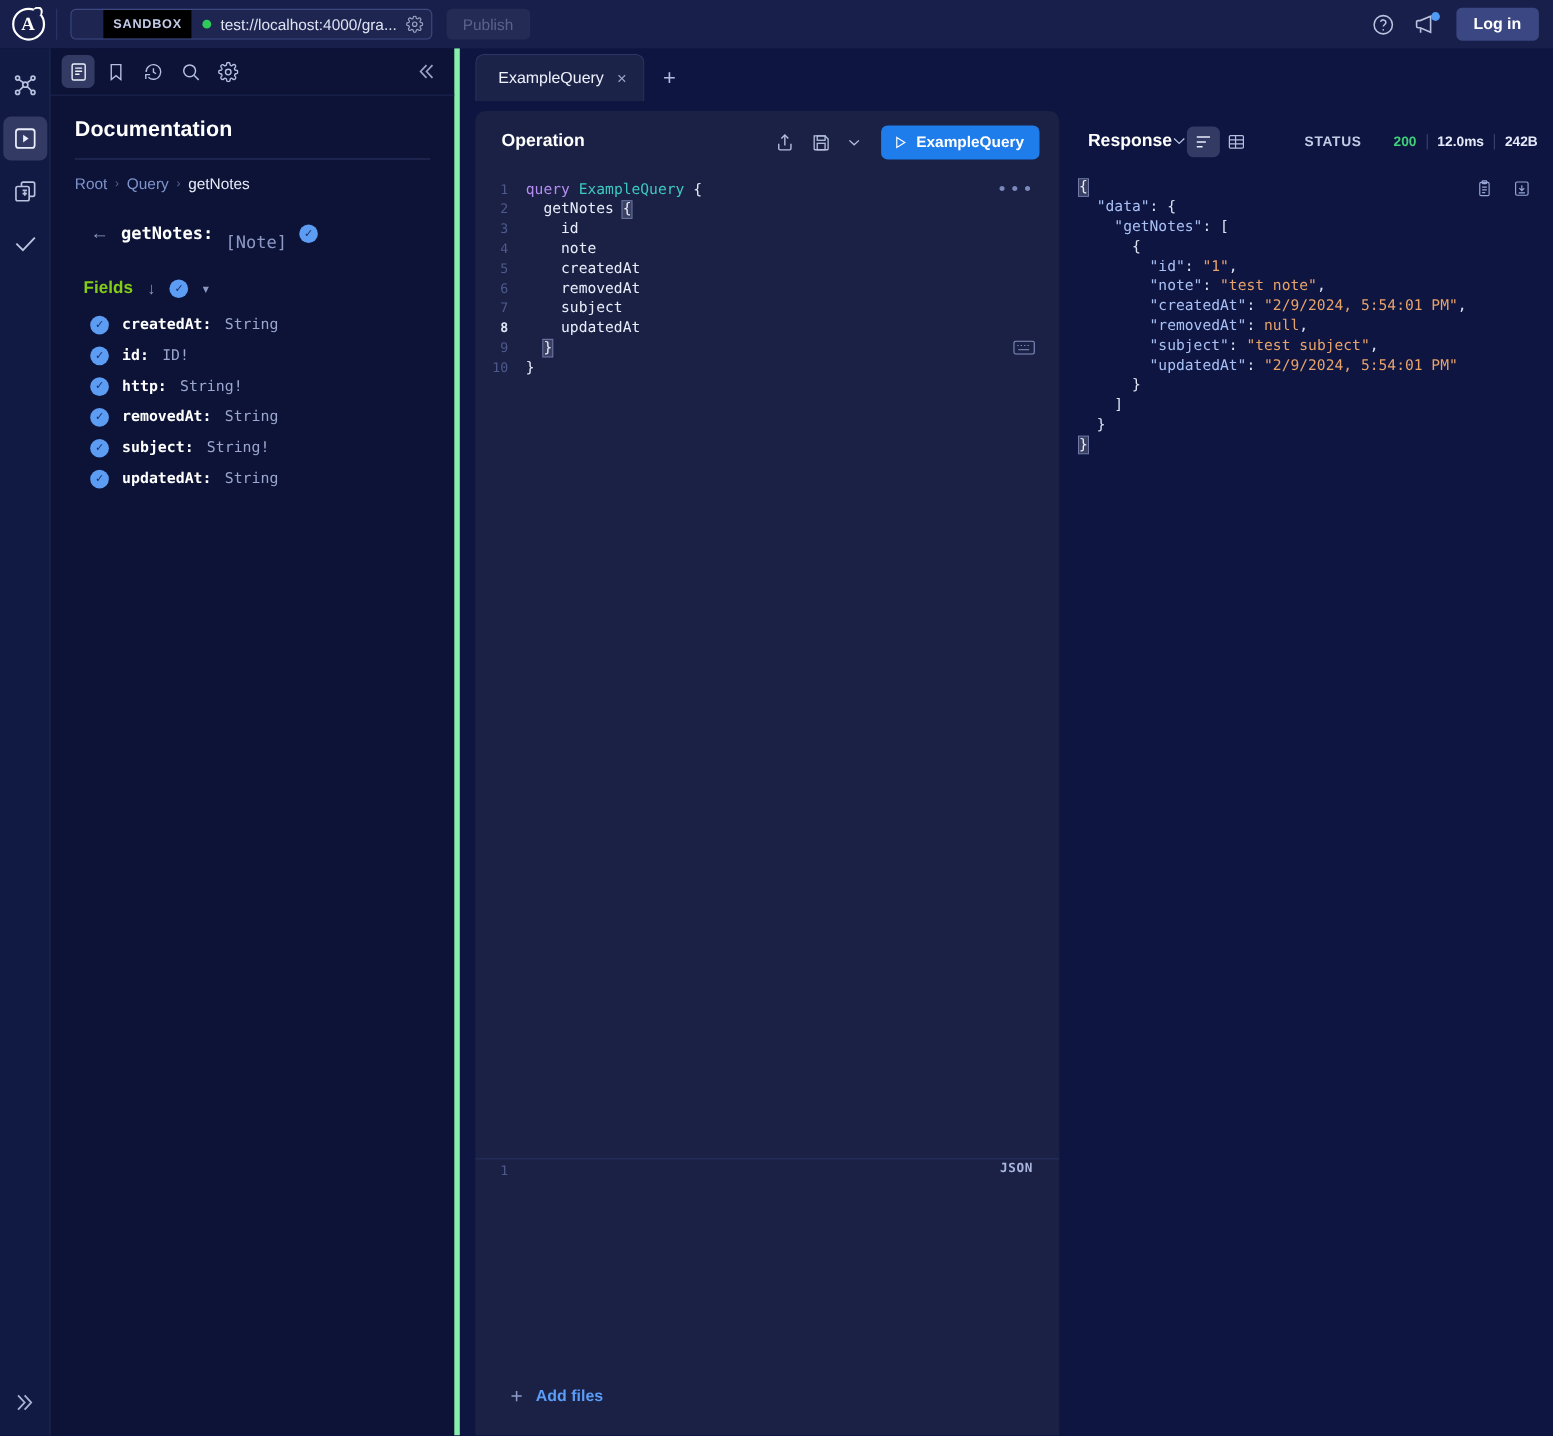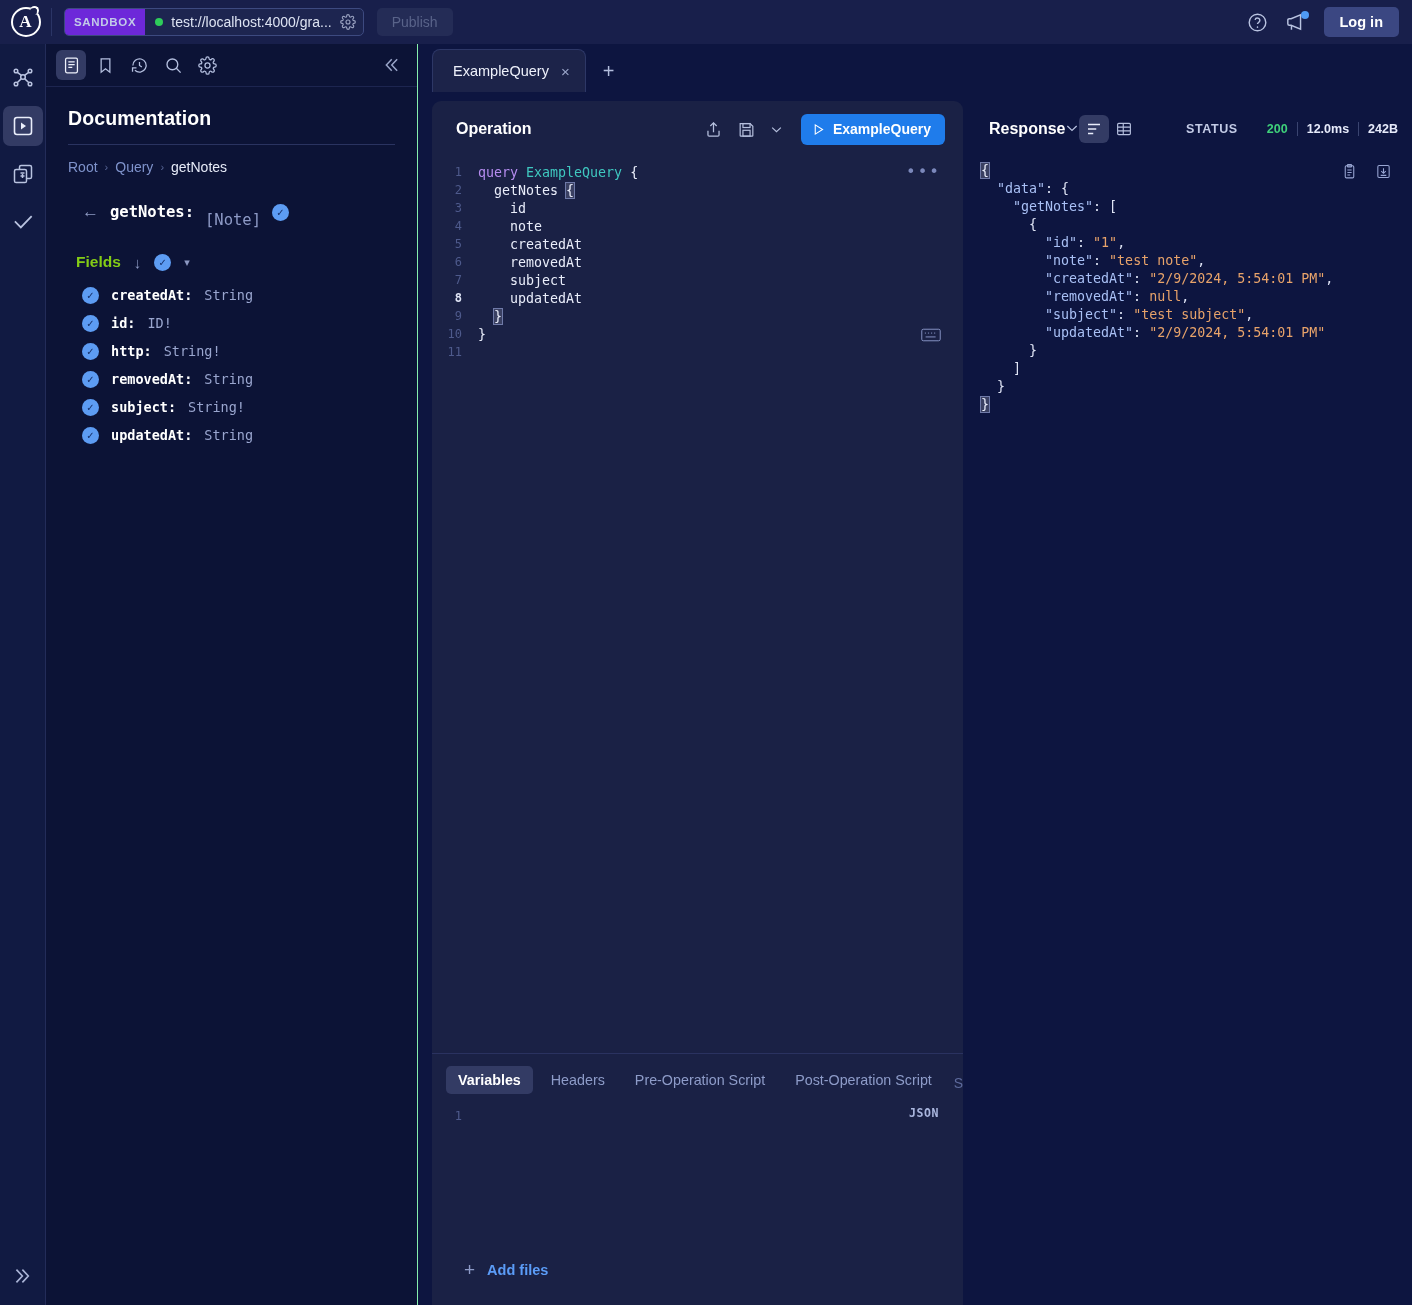--- a/index.html
+++ b/index.html
@@ -31,23 +31,23 @@
     width: 7px; height: 7px; border-radius: 50%; background: #181f4b;
     border-right: 2px solid #fff; border-top: 2px solid #fff;
   }
   .topdiv { width: 1px; height: 28px; background: #2b3566; margin-right: 12px; }
   .urlbar {
     display: flex; align-items: center; height: 28px;
     border: 1px solid #3d4a80; border-radius: 5px; overflow: hidden;
     background: #1d2550;
   }
   .sandbox-chip {
-    background: #6d28d9; color: #c2cbe8;
+    background: #000000; color: #c2cbe8;
     font-size: 11.5px; font-weight: bold; letter-spacing: .06em;
-    padding: 0 9px; height: 26px; display: flex; align-items: center;
+    padding: 0 9px; height: 26px; display: flex; align-items: center; margin-left: 29px;
   }
   .url-field { display: flex; align-items: center; gap: 8px; padding: 0 7px 0 10px; height: 26px; }
   .dot-green { width: 8px; height: 8px; border-radius: 50%; background: #2ecc5a; }
   .url-text { font-size: 14px; color: #dde3f2; }
   .gear-sm { opacity: .75; display: flex; }
   .publish-btn {
     margin-left: 13px; height: 28px; padding: 0 15px;
     background: #242c56; color: #596389; border-radius: 5px;
     font-size: 14px; display: flex; align-items: center; font-weight: 500;
   }
@@ -69,21 +69,21 @@
   .rail-item {
     width: 40px; height: 40px; border-radius: 7px;
     display: flex; align-items: center; justify-content: center; color: #b9c3e0;
   }
   .rail-item.active { background: #333b64; color: #eaeefb; }
   .rail-expand { position: absolute; bottom: 14px; left: 10px; color: #aab4d6; }
 
   
   .docpanel {
     position: absolute; top: 44px; left: 46px; width: 372px; height: 1261px;
-    background: #0c1336; border-right: 1px solid #86efac;
+    background: #0c1336; border-right: 5px solid #86efac;
   }
   .doc-toolbar {
     height: 43px; display: flex; align-items: center; padding: 0 10px; gap: 4px;
     border-bottom: 1px solid #1d2550;
   }
   .tool-icon {
     width: 30px; height: 30px; border-radius: 6px;
     display: flex; align-items: center; justify-content: center; color: #b4bfdf;
   }
   .tool-icon.active { background: #333b64; color: #eef1fb; }
@@ -453,42 +453,31 @@
             <span class="ctext"><span>    updatedAt</span></span>
           </div>
           <div class="cline">
             <span class="lno">9</span>
             <span class="ctext"><span>  </span><span class="brace-hl">}</span></span>
           </div>
           <div class="cline">
             <span class="lno">10</span>
             <span class="ctext"><span>}</span></span>
           </div>
-          <div class="cline">
-            <span class="lno">11</span>
-            <span class="ctext"><span></span></span>
-          </div>
         </div>
       <span class="kbd-ic">
         <svg width="20" height="14" viewBox="0 0 26 17" fill="none" stroke="currentColor" stroke-width="1.3">
           <rect x="1" y="1" width="24" height="15" rx="2"></rect>
           <path d="M5 6h1.5M9 6h1.5M13 6h1.5M17 6h1.5M21 6h0M6 11h13"></path>
         </svg>
       </span>
     </div>
   </div>
 
   <div class="botpanel">
-    <div class="bt-row">
-      <span class="bt active">Variables</span>
-      <span class="bt">Headers</span>
-      <span class="bt">Pre-Operation Script</span>
-      <span class="bt">Post-Operation Script</span>
-      <span class="bt-clip">S</span>
-    </div>
     <div class="vars">
       <div class="vars-line">
         <span class="lno">1</span>
         <span class="ctext"></span>
       </div>
       <span class="vars-json">JSON</span>
     </div>
     <div class="addfiles">
       <span class="plus">+</span>
       <span>Add files</span>

